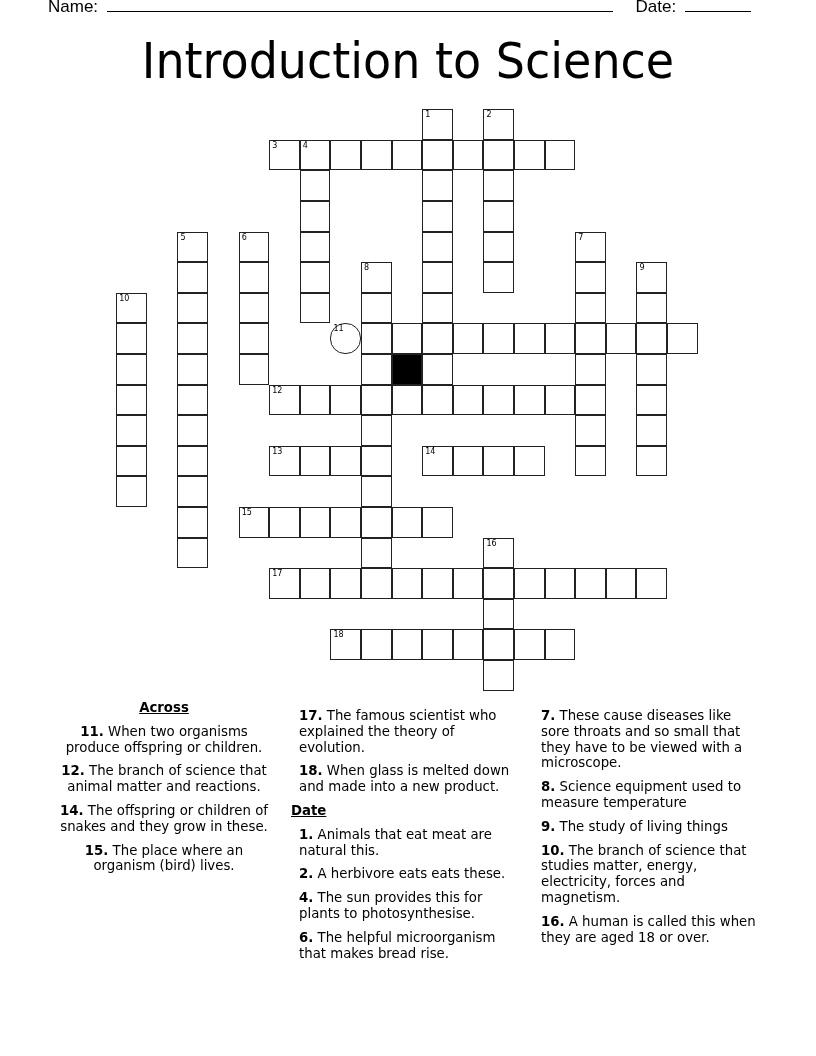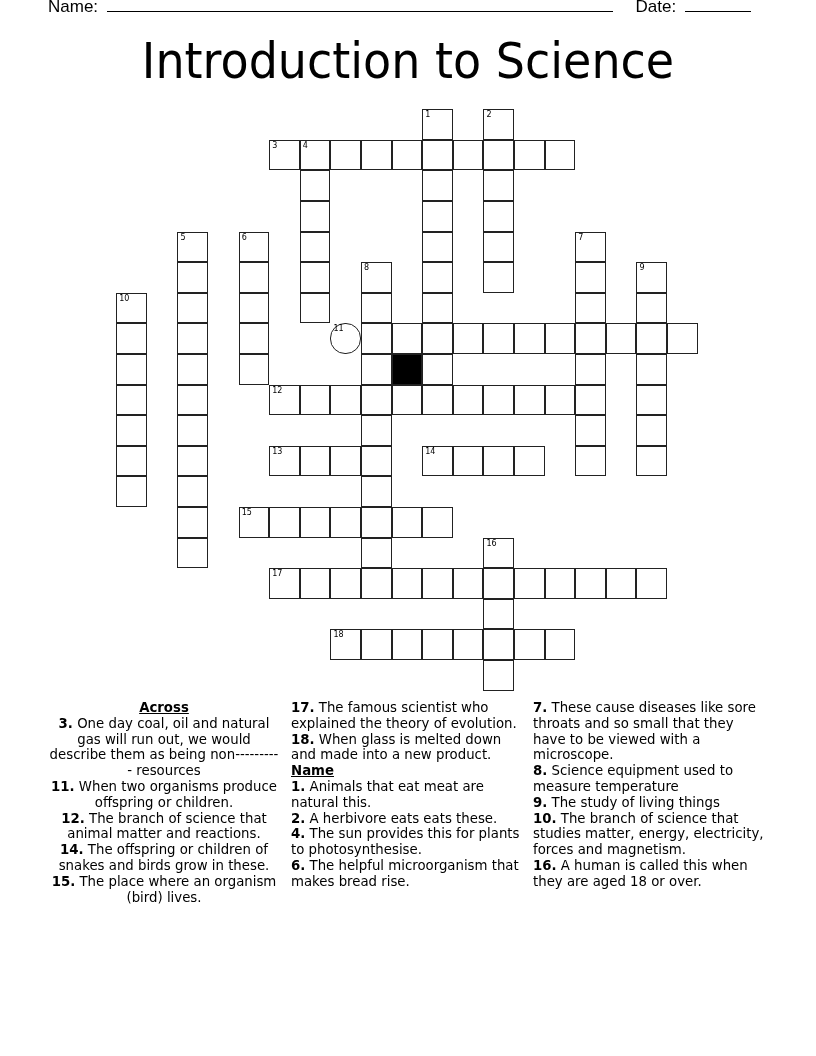--- a/index.html
+++ b/index.html
@@ -6,21 +6,21 @@
   body { width: 816px; height: 1056px; position: relative; overflow: hidden; font-family: "DejaVu Sans", sans-serif; color: #000; }
   .hdr { position: absolute; top: -4px; left: 48px; font-family: "Liberation Sans", sans-serif; font-size: 17px; white-space: nowrap; }
   .hdr .line { display: inline-block; border-bottom: 1px solid #000; height: 15px; vertical-align: baseline; }
   .title { position: absolute; top: 32px; left: 0; width: 816px; text-align: center; font-family: "DejaVu Sans", sans-serif; font-size: 50px; font-weight: normal; letter-spacing: 0px; transform: scaleX(0.92); }
   .grid { position: absolute; left: 0; top: 0; width: 816px; height: 700px; }
   .cell { position: absolute; width: 30.6px; height: 30.6px; box-sizing: border-box; border: 1.5px solid #222; background: #fff; margin-left: -0.75px; margin-top: -0.75px; }
   .cell.black { background: #000; }
   .cell .num { position: absolute; top: 1px; left: 2px; font-size: 8px; line-height: 8px; font-family: "DejaVu Sans", sans-serif; }
   .clues { position: absolute; top: 700px; font-size: 13.3px; line-height: 15.8px; }
   .clues .head { font-weight: bold; text-decoration: underline; }
-  .clues .clue { margin: 0; }
+  .clues .clue { margin: 8px; }
   .clues .clue b { font-weight: bold; }
   .col1 { left: 48px; width: 232px; text-align: center; }
   .col2 { left: 291px; width: 232px; }
   .col3 { left: 533px; width: 232px; }
 </style>
 </head>
 <body>
 
 <div class="hdr">
   <span>Name:</span>
@@ -196,31 +196,30 @@
     <div class="cell" style="left: 392.4px; top: 630.2px;"></div>
     <div class="cell" style="left: 423px; top: 630.2px;"></div>
     <div class="cell" style="left: 453.6px; top: 630.2px;"></div>
     <div class="cell" style="left: 514.8px; top: 630.2px;"></div>
     <div class="cell" style="left: 545.4px; top: 630.2px;"></div>
     <div class="cell black" style="left: 392.4px; top: 354.8px;"></div>
   </div>
 
 <div class="clues col1">
   <div class="head">Across</div>
-  <div class="clue"><b>3.</b> <span>One day coal, oil and natural gas will run out, we would describe them as being non---------- resources</span></div>
   <div class="clue"><b>11.</b> <span>When two organisms produce offspring or children.</span></div>
   <div class="clue"><b>12.</b> <span>The branch of science that animal matter and reactions.</span></div>
-  <div class="clue"><b>14.</b> <span>The offspring or children of snakes and birds grow in these.</span></div>
+  <div class="clue"><b>14.</b> <span>The offspring or children of snakes and they grow in these.</span></div>
   <div class="clue"><b>15.</b> <span>The place where an organism (bird) lives.</span></div>
 </div>
 
 <div class="clues col2">
   <div class="clue"><b>17.</b> <span>The famous scientist who explained the theory of evolution.</span></div>
   <div class="clue"><b>18.</b> <span>When glass is melted down and made into a new product.</span></div>
-  <div class="head">Name</div>
+  <div class="head">Date</div>
   <div class="clue"><b>1.</b> <span>Animals that eat meat are natural this.</span></div>
   <div class="clue"><b>2.</b> <span>A herbivore eats eats these.</span></div>
   <div class="clue"><b>4.</b> <span>The sun provides this for plants to photosynthesise.</span></div>
   <div class="clue"><b>6.</b> <span>The helpful microorganism that makes bread rise.</span></div>
 </div>
 
 <div class="clues col3">
   <div class="clue"><b>7.</b> <span>These cause diseases like sore throats and so small that they have to be viewed with a microscope.</span></div>
   <div class="clue"><b>8.</b> <span>Science equipment used to measure temperature</span></div>
   <div class="clue"><b>9.</b> <span>The study of living things</span></div>

